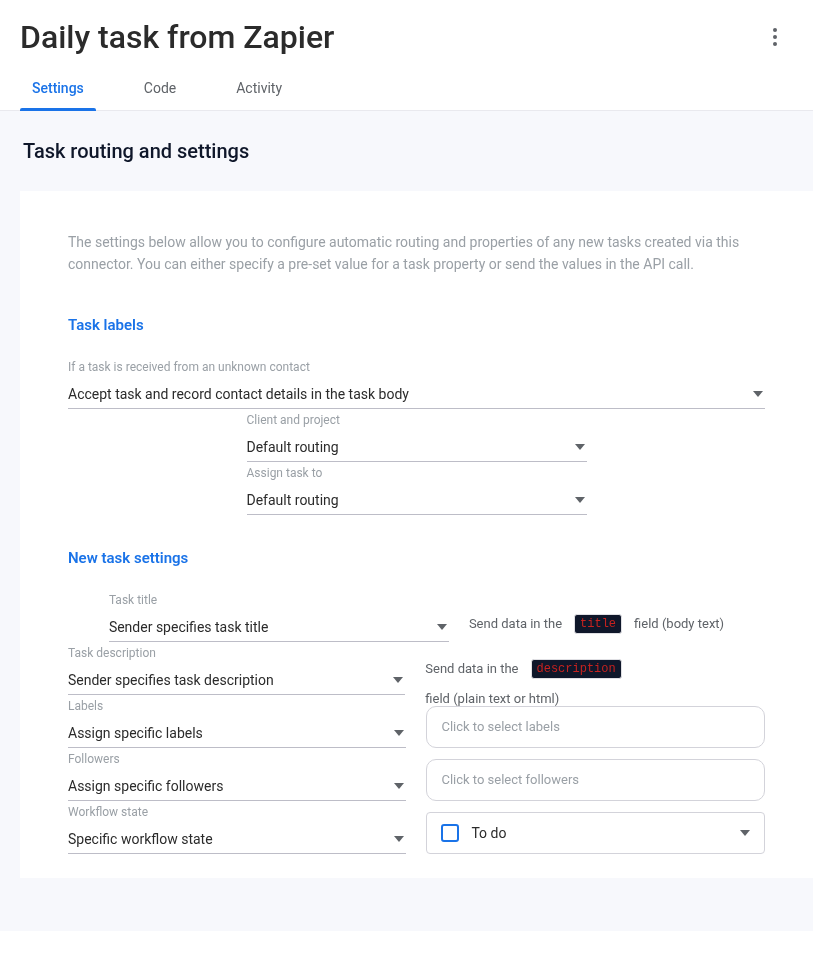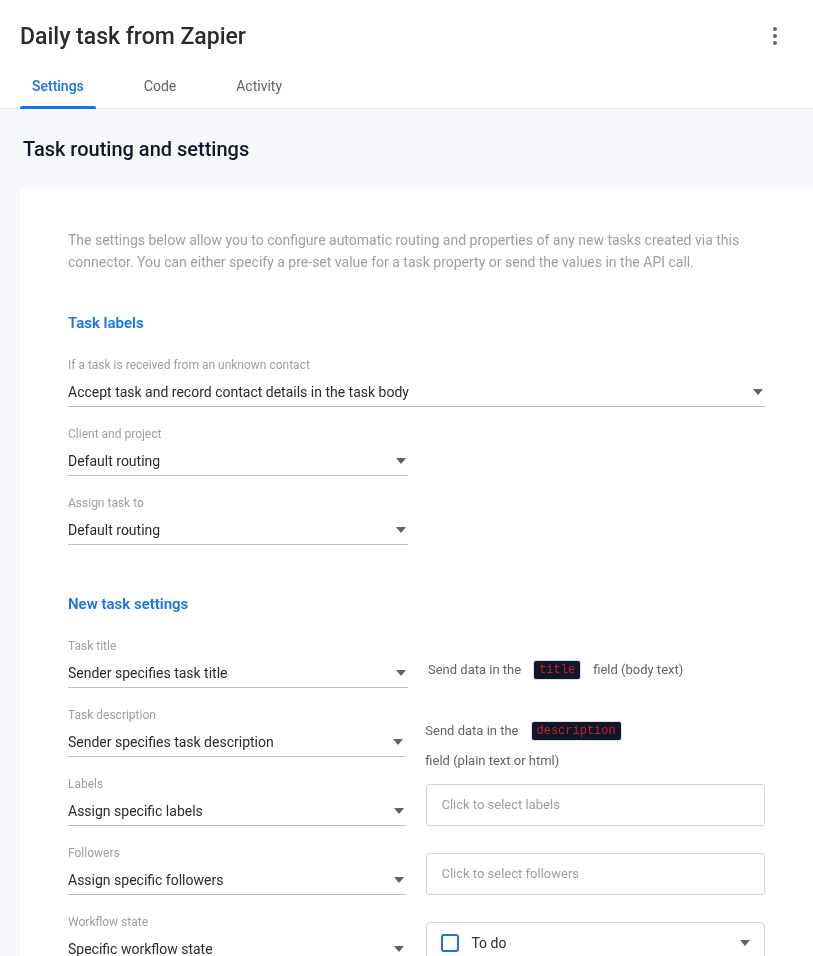--- a/index.html
+++ b/index.html
@@ -13,21 +13,21 @@
       width: 813px;
       color: #333;
     }
     .header {
       display: flex;
       align-items: center;
       justify-content: space-between;
       padding: 18px 20px 10px 20px;
     }
     .page-title {
-      font-size: 23px;
+      font-size: 32px;
       font-weight: 500;
       color: #2b2b2b;
     }
     .more-btn {
       width: 36px;
       height: 36px;
       border: none;
       background: transparent;
       cursor: pointer;
       display: flex;
@@ -93,21 +93,22 @@
     .group-heading {
       font-size: 15px;
       font-weight: 600;
       color: #1a73e8;
       margin-bottom: 26px;
     }
     .field-row {
       display: flex;
       align-items: flex-end;
       gap: 20px;
-      margin-bottom: 20px;
+      margin-bottom: 4px;
+      justify-content: center;
     }
     .field-col {
       display: flex;
       flex-direction: column;
     }
     .field-col.full { width: 100%; }
     .field-col.narrow { width: 340px; }
     .field-label {
       font-size: 12px;
       color: #9aa0a6;
@@ -144,21 +145,21 @@
       font-size: 12px;
       color: #c5221f;
       border: 1px solid #e0e0e4;
       border-radius: 3px;
       padding: 2px 5px;
       background: #0f172a;
     }
     .box-input {
       width: 340px;
       border: 1px solid #d3d3da;
-      border-radius: 3px;
+      border-radius: 10px;
       padding: 11px 14px;
       font-size: 13px;
       color: #9aa0a6;
       cursor: pointer;
       font-family: inherit;
       text-align: left;
       background: #fff;
       height: 42px;
     }
     .box-dropdown {

